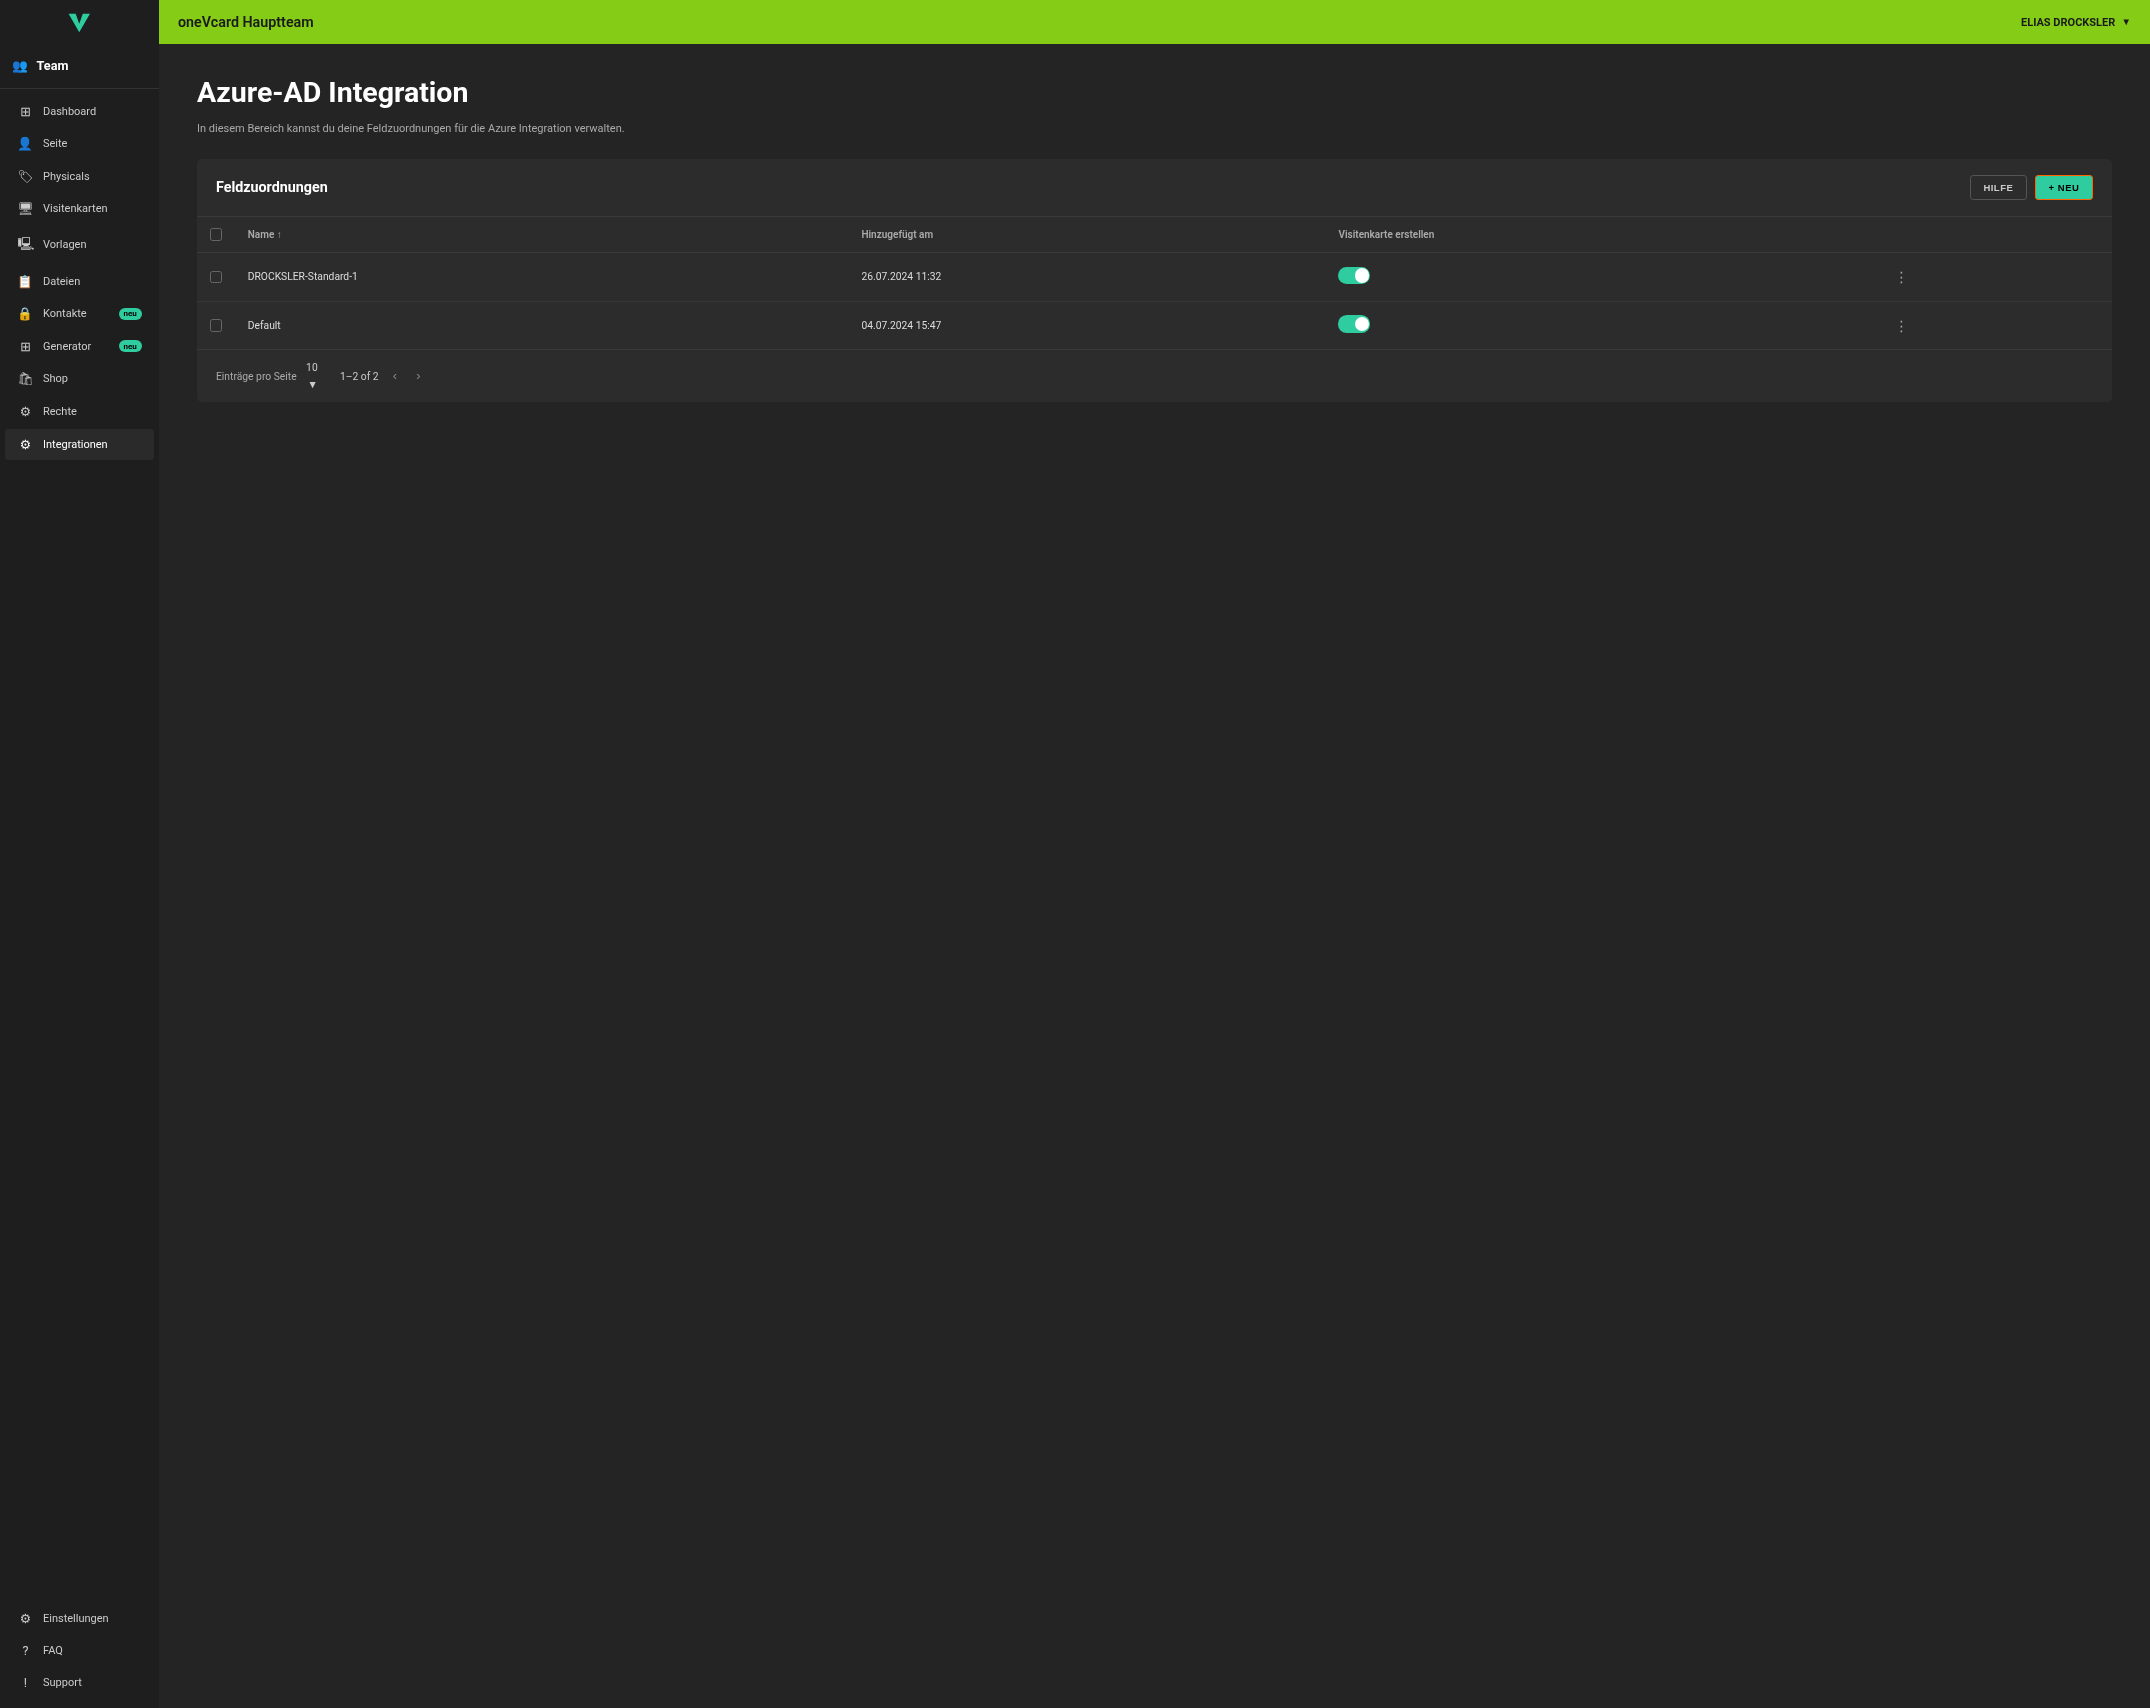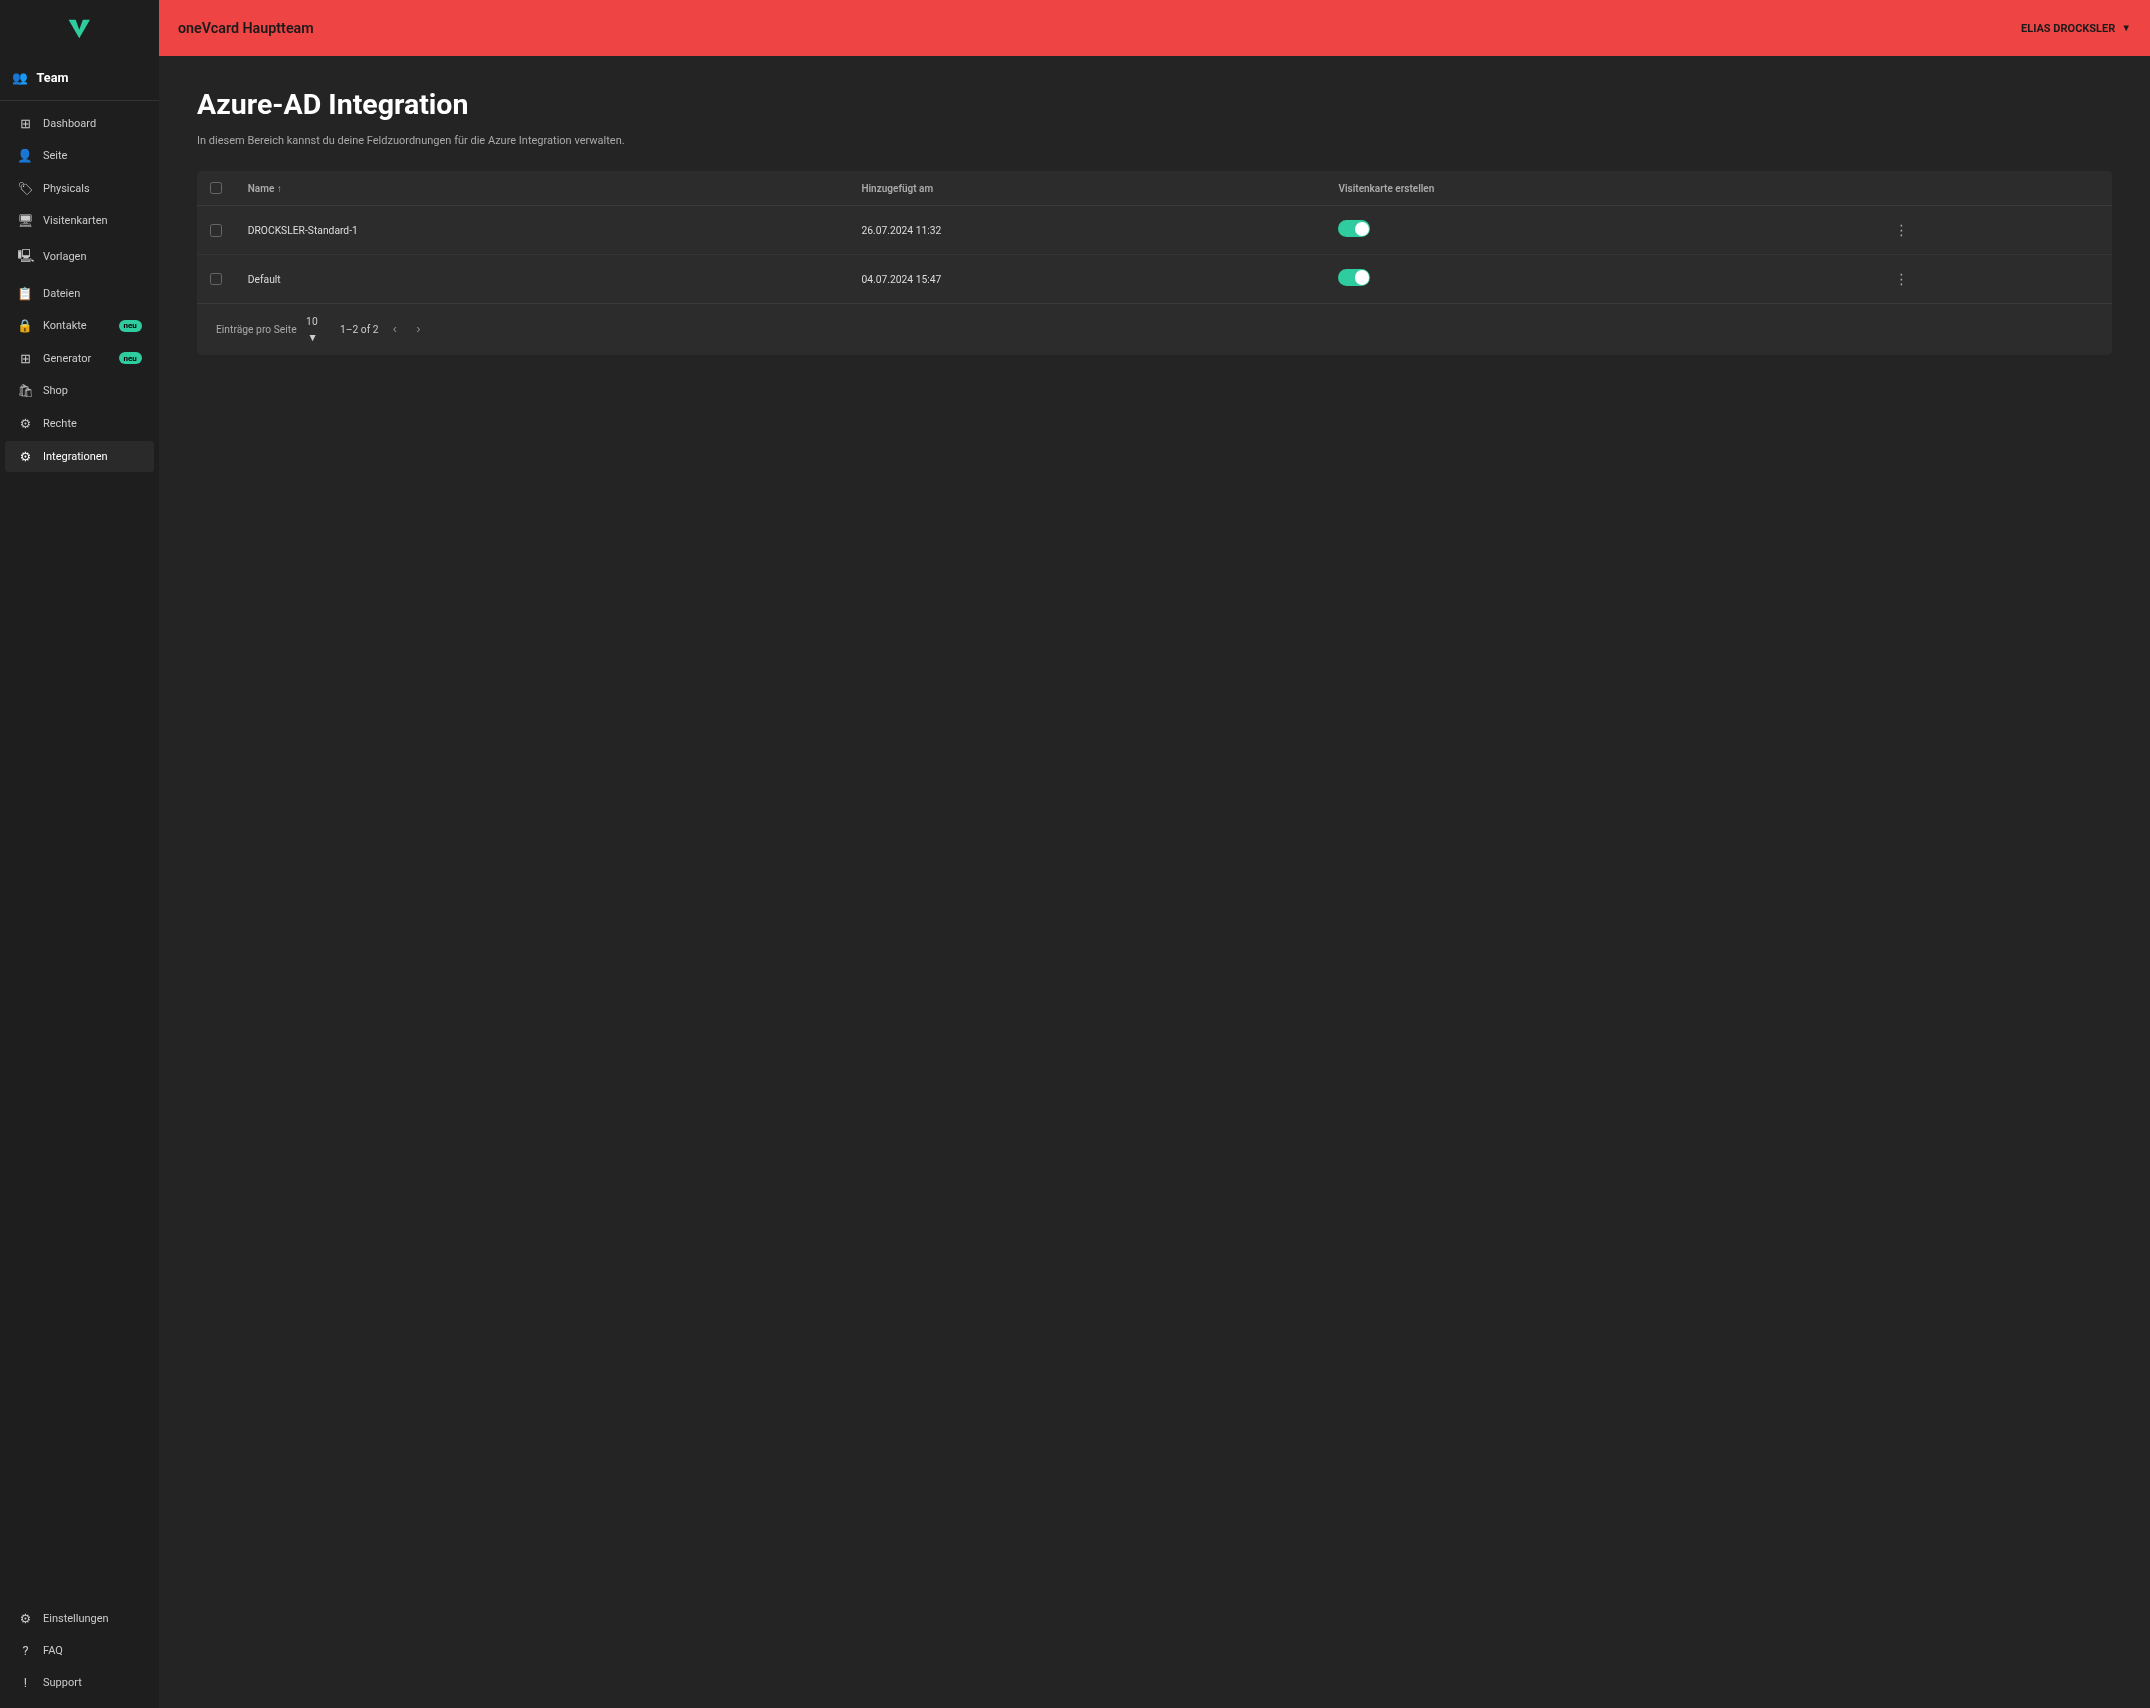--- a/index.html
+++ b/index.html
@@ -10,22 +10,22 @@
       display: flex;
       flex-direction: column;
       height: 100vh;
       overflow: hidden;
     }
 
     
     .top-header {
       display: flex;
       align-items: center;
-      background: #ef4444;
-      height: 56px;
+      background: #84cc16;
+      height: 44px;
       flex-shrink: 0;
       z-index: 100;
     }
     .logo-area {
       width: 159px;
       min-width: 159px;
       background: #1e1e1e;
       height: 100%;
       display: flex;
       align-items: center;
@@ -395,20 +395,28 @@
         <span>Support</span>
       </div>
     </div>
   </nav>
 
   <main class="main-content">
     <h1 class="page-title">Azure-AD Integration</h1>
     <p class="page-description">In diesem Bereich kannst du deine Feldzuordnungen für die Azure Integration verwalten.</p>
 
     <div class="table-card">
+      <div class="table-header">
+        <span class="table-title">Feldzuordnungen</span>
+        <button class="btn-hilfe">HILFE</button>
+        <button class="btn-neu">
+          <span>+</span>
+          <span> NEU</span>
+        </button>
+      </div>
 
       <table class="data-table">
         <thead>
           <tr>
             <th>
               <div class="checkbox-cell">
                 <div class="checkbox"></div>
               </div>
             </th>
             <th>

